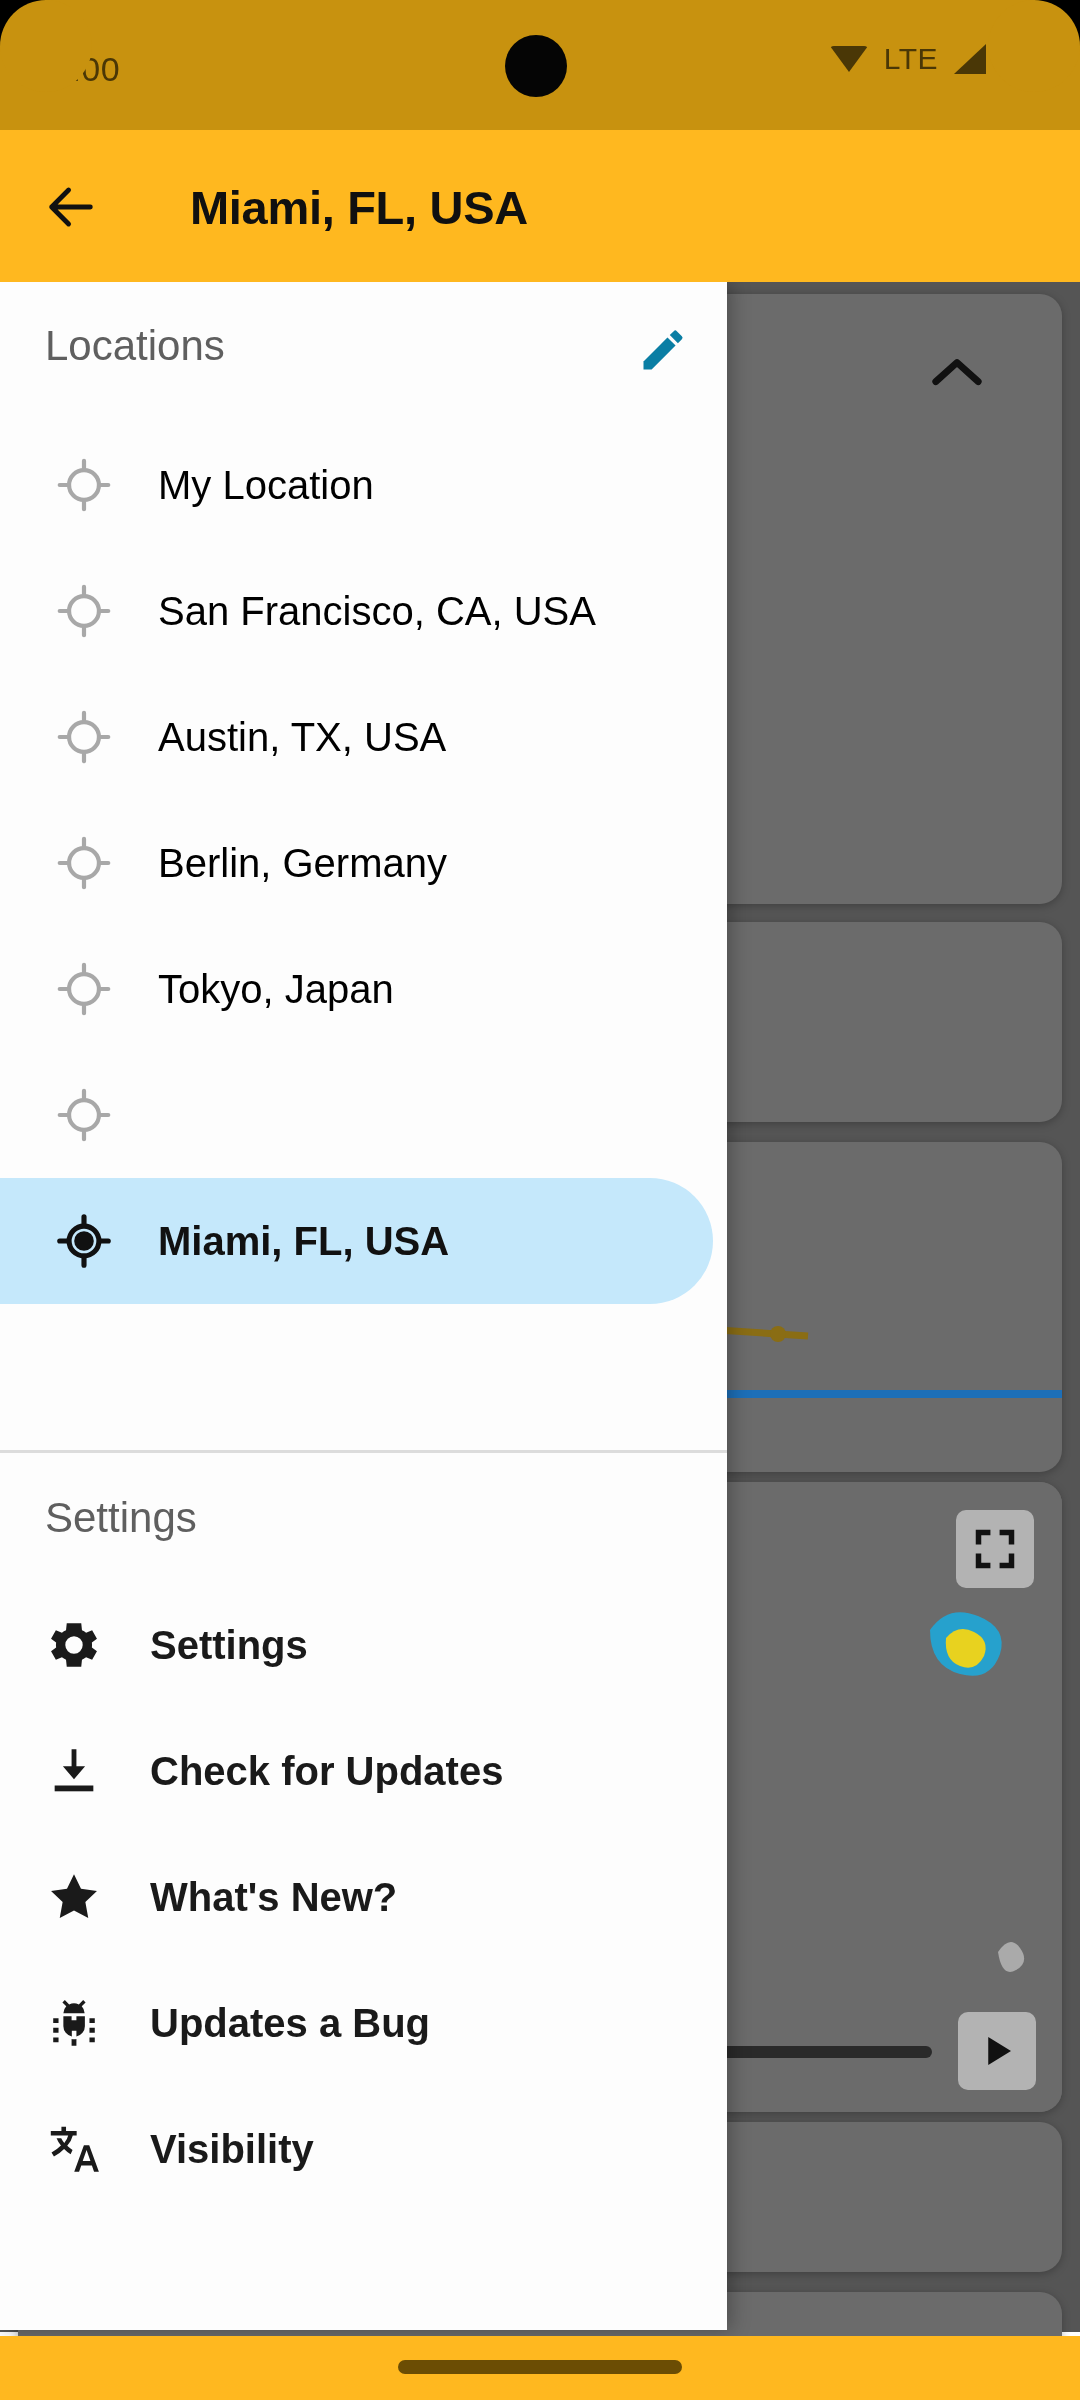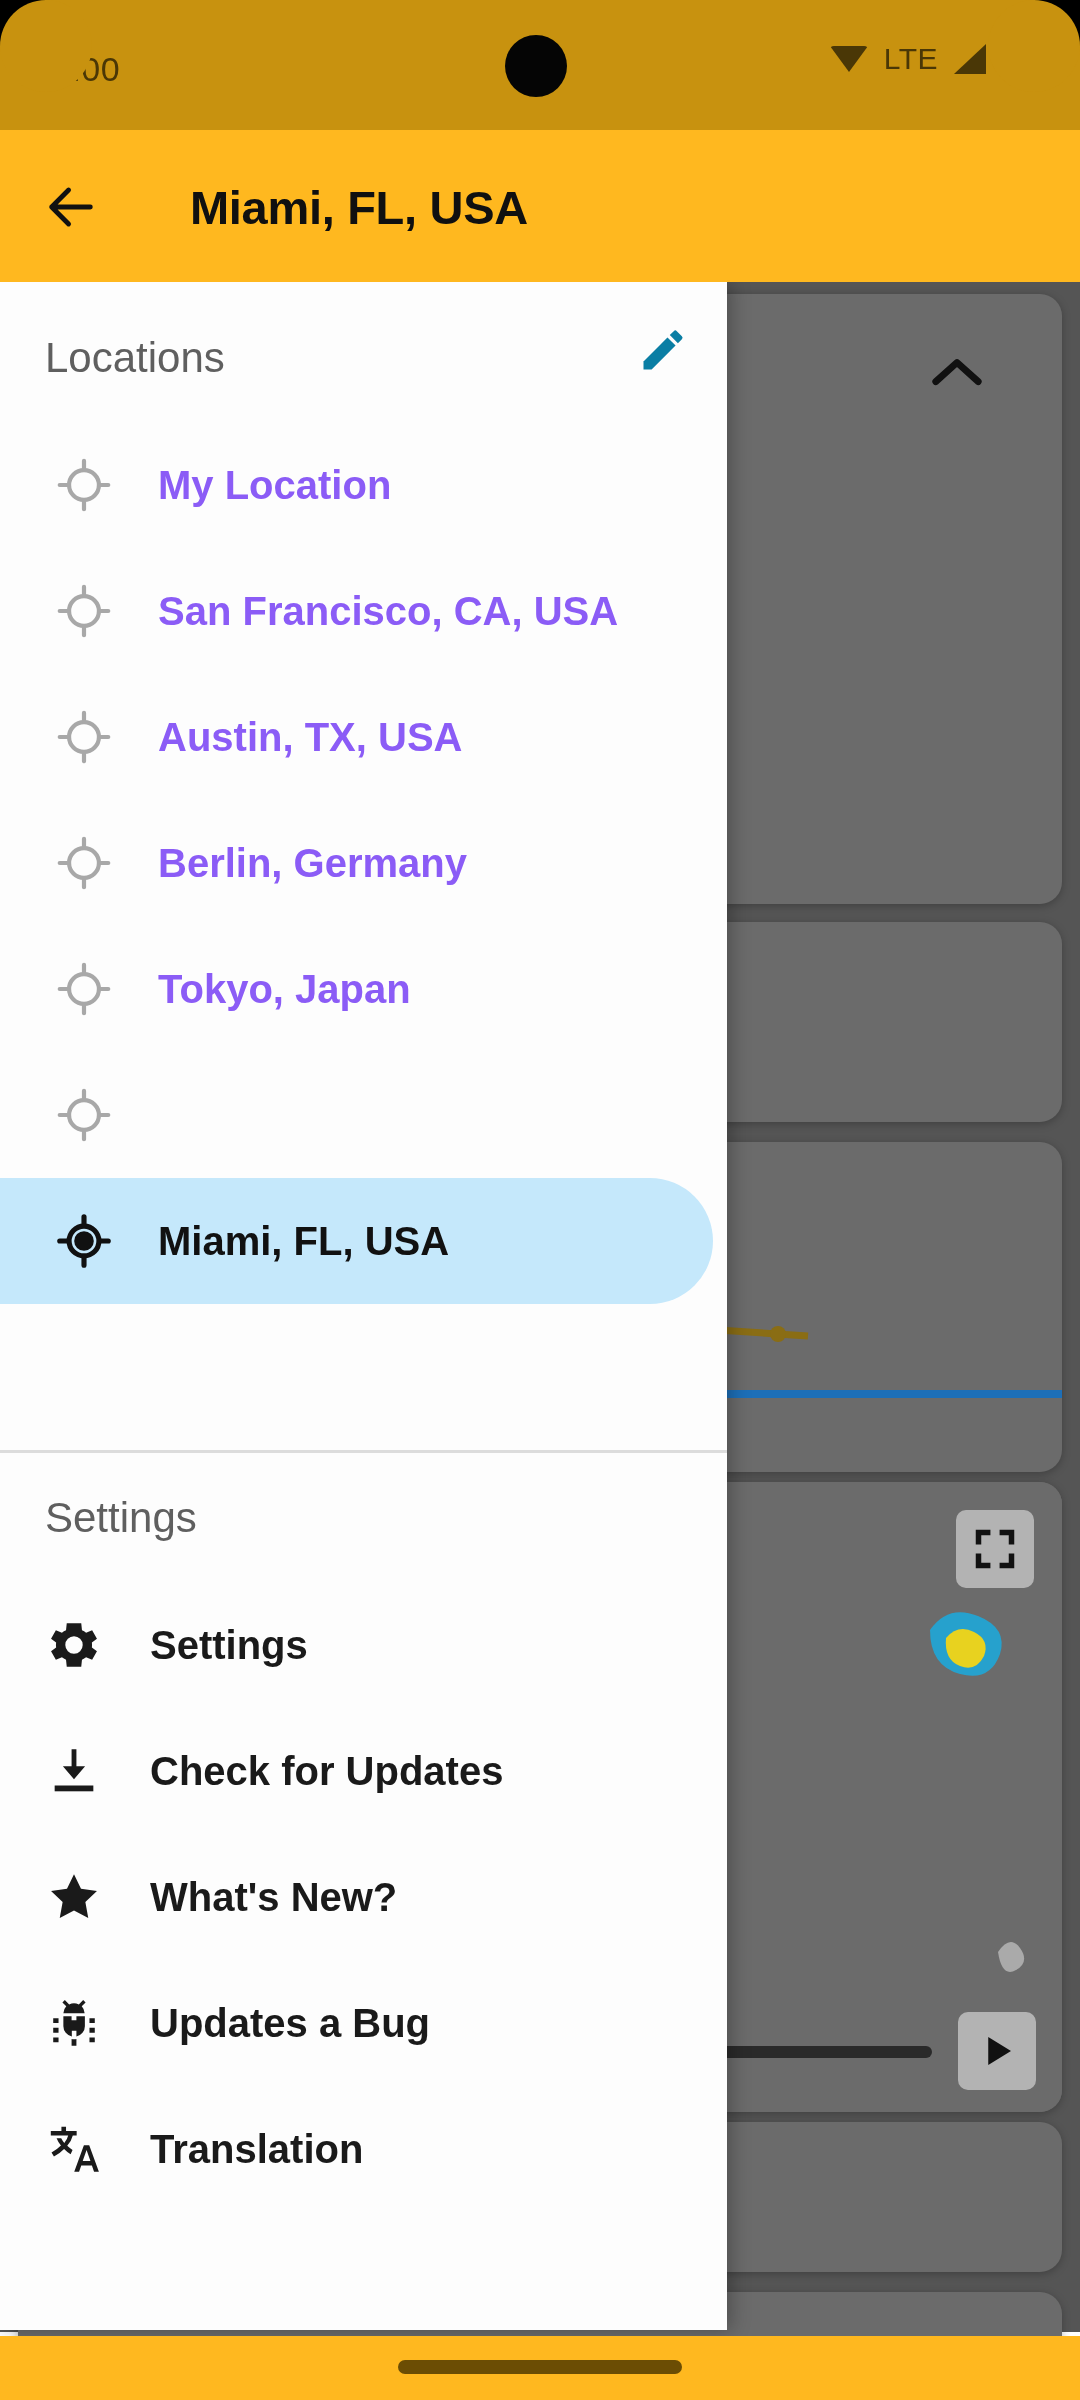--- a/index.html
+++ b/index.html
@@ -146,41 +146,41 @@
     width: 727px; height: 2048px;
     background: #fdfdfd;
     z-index: 30;
     box-shadow: 4px 0 18px rgba(0,0,0,.28);
     overflow: hidden;
   }
   #drawer-header {
     position: absolute; left: 0; top: 0; width: 727px; height: 140px;
   }
   #locations-title {
-    position: absolute; left: 45px; top: 52px;
+    position: absolute; left: 45px; top: 40px;
     font-size: 42px; color: #5f5f5f;
   }
   #edit-locations-button {
     position: absolute; right: 36px; top: 40px;
     width: 56px; height: 56px;
     display: flex; align-items: center; justify-content: center;
     cursor: pointer;
   }
 
   #location-list { position: absolute; left: 0; top: 140px; width: 727px; }
   .loc-item {
     position: relative;
     height: 126px;
     display: flex; align-items: center;
     padding-left: 56px;
     cursor: pointer;
   }
   .loc-item .loc-icon { width: 56px; height: 56px; flex: none; margin-right: 46px; }
   .loc-item .loc-label {
-    font-size: 40px; color: #8b5cf6; white-space: nowrap; font-weight: bold;
+    font-size: 40px; color: #000000; white-space: nowrap;
   }
   .loc-item.selected {
     background: #c5e8fb;
     border-radius: 0 64px 64px 0;
     margin-right: 14px;
   }
   .loc-item.selected .loc-label { color: #111; font-weight: 700; }
 
   #drawer-divider {
     position: absolute; left: 0; top: 1168px;
@@ -430,21 +430,21 @@
             </svg>
           </span>
           <span class="set-label">Updates a Bug</span>
         </div>
         <div class="set-item">
           <span class="set-icon">
             <svg viewBox="0 0 24 24" width="58" height="58">
               <path fill="#1a1a1a" d="M2.4 4.6h4.4V2.8h1.9v1.8h4.4v1.8h-1.6a10 10 0 01-2.3 4.3 13 13 0 002.2 1.7l-.8 1.8a15 15 0 01-2.7-2.2 15 15 0 01-4.2 3.1l-1-1.7a13 13 0 003.9-2.8 10 10 0 01-1.8-3h1.9a7.5 7.5 0 001.3 1.9 8 8 0 001.6-3.1H2.4zM16.1 10.4h2.2l4 11h-2l-.9-2.6h-4.4l-.9 2.6h-2zm-.5 6.6h3.2l-1.6-4.6z"></path>
             </svg>
           </span>
-          <span class="set-label">Translation</span>
+          <span class="set-label">Visibility</span>
         </div>
       </div>
   </div>
 
   <div id="status-bar">
     <div id="status-clock">2:00</div>
     <div id="status-camera"></div>
     <div id="status-icons">
       <div class="wifi-glyph"></div>
       <div class="lte">LTE</div>

